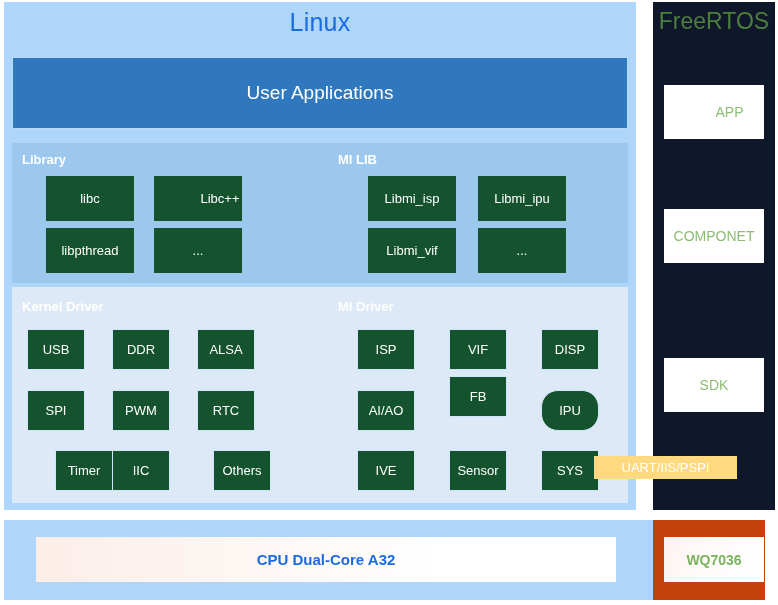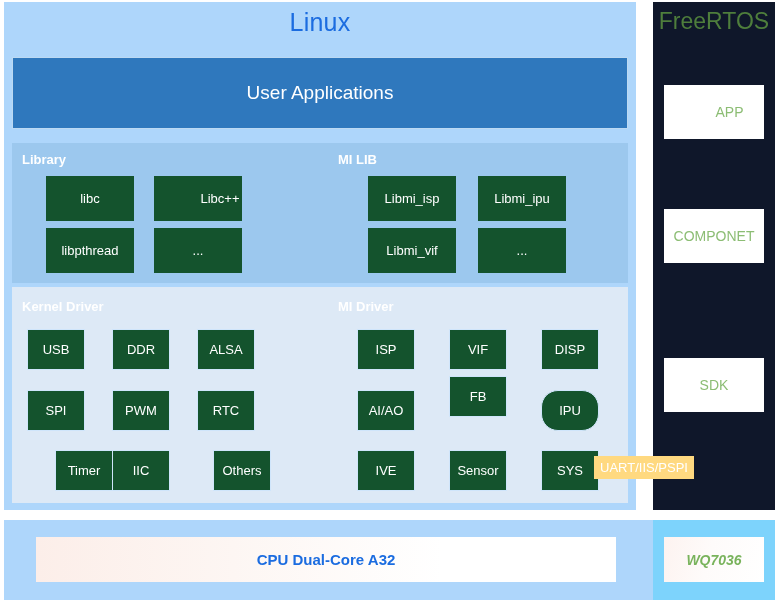--- a/index.html
+++ b/index.html
@@ -111,21 +111,21 @@
     height: 41px;
     border: 1px solid #cfe5fb;
     font-size: 13px;
   }
 
   
   .uart-badge {
     position: absolute;
     left: 594px;
     top: 456px;
-    width: 100px;
+    width: 143px;
     height: 23px;
     background: #ffd980;
     color: #ffffff;
     font-size: 13px;
     display: flex;
     align-items: center;
     justify-content: center;
     box-sizing: border-box;
     z-index: 8;
   }
@@ -185,25 +185,24 @@
     font-size: 14px;
     display: flex;
     align-items: center;
     justify-content: center;
     box-sizing: border-box;
   }
   .rtos-foot {
     position: absolute;
     left: 653px;
     top: 520px;
-    width: 122px;
+    width: 112px;
     height: 80px;
-    background: #7dd3fc;
-    box-sizing: border-box;
-    font-style: italic;
+    background: #c2410c;
+    box-sizing: border-box;
   }
   .rtos-foot-box {
     position: absolute;
     left: 11px;
     top: 17px;
     width: 100px;
     height: 45px;
     background: linear-gradient(105deg, #fdf3f0 0%, #fefbfa 45%, #ffffff 100%);
     color: #79b35c;
     font-size: 14px;

